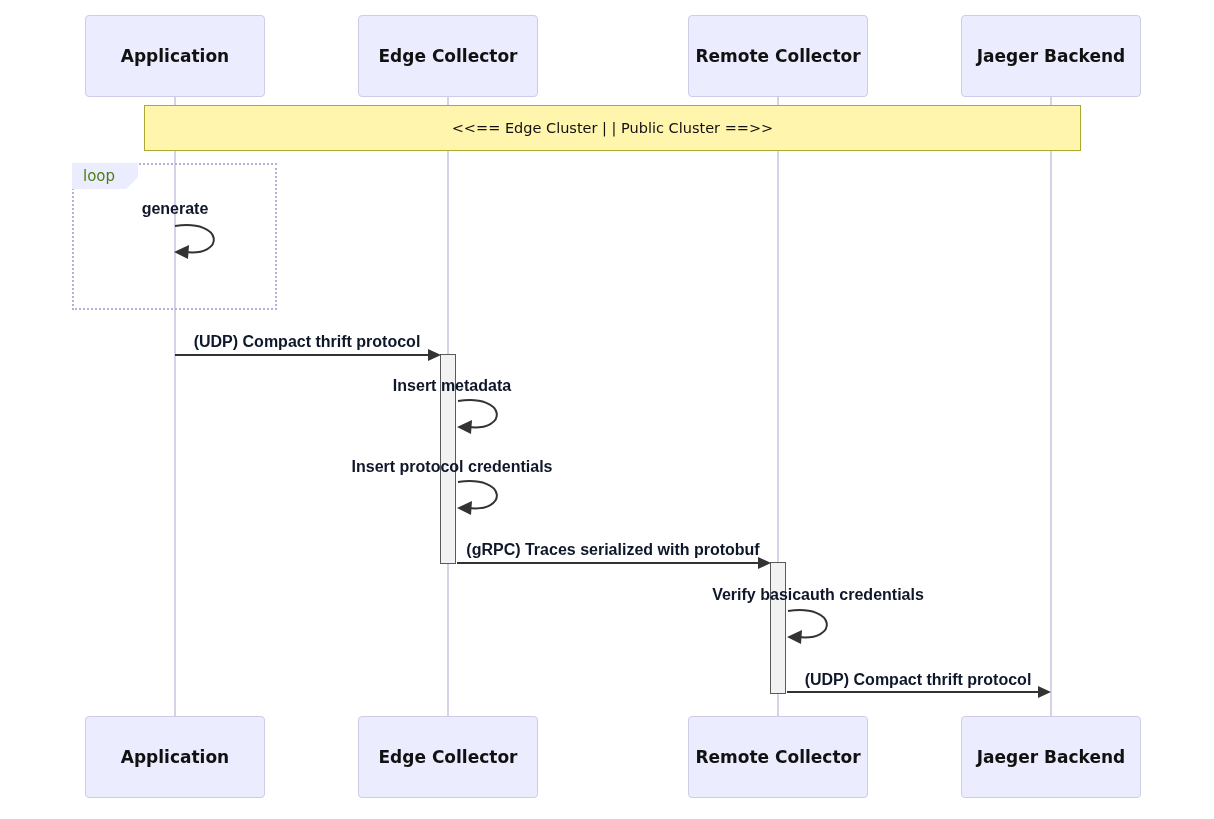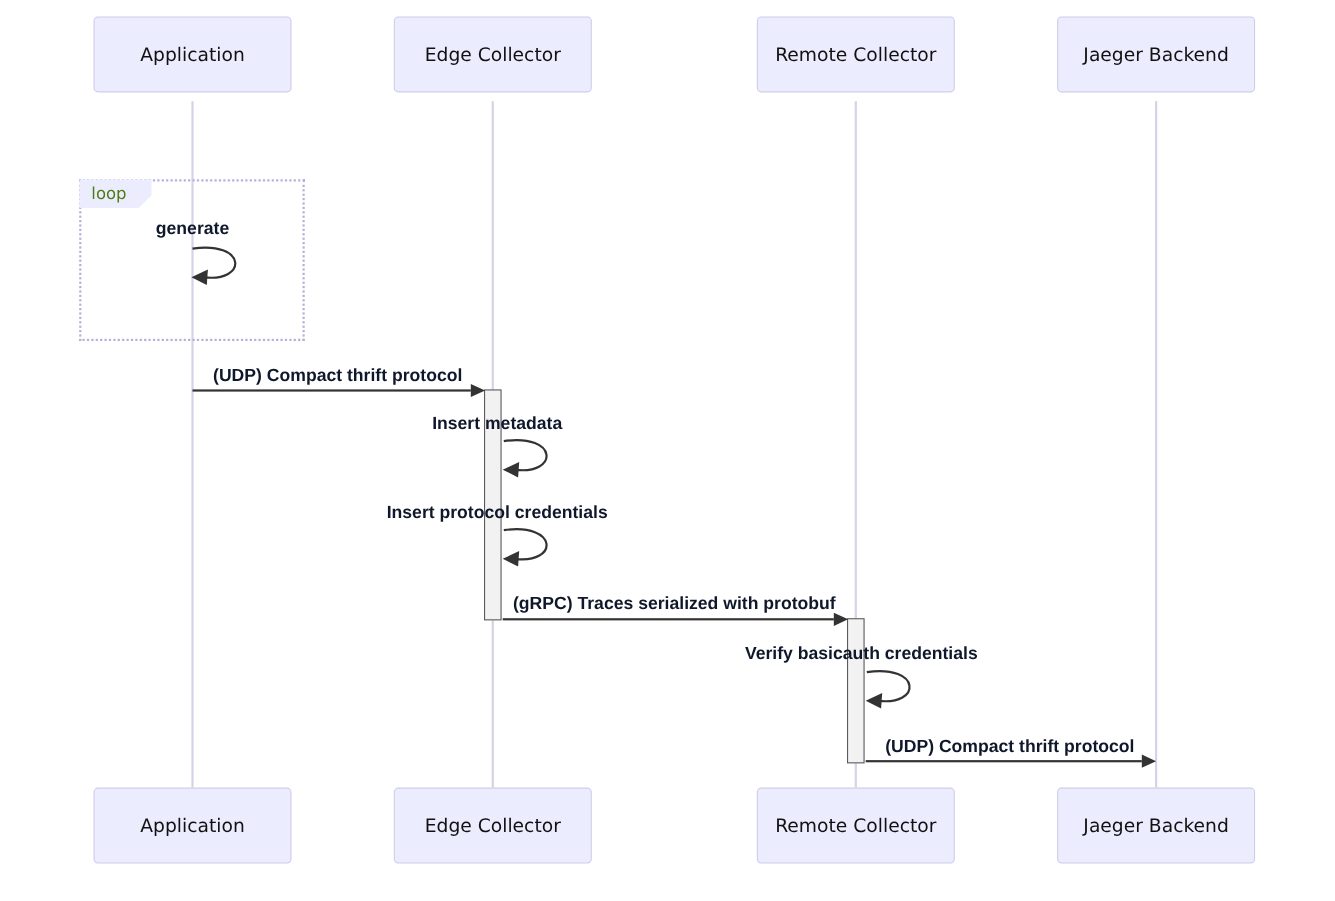--- a/index.html
+++ b/index.html
@@ -1,24 +1,24 @@
 <!DOCTYPE html>
 <html style="--actorFill: #ECECFF; --actorBorder: #CFCCE8; --lifeline: #D6D2E7; --noteFill: #FFF5AD; --noteBorder: #AAAA33; --loopBorder: #B5B0D8; --activationFill: #F2F2F2; --activationBorder: #5A5A5A; --arrow: #333333;"><head>
 <meta charset="utf-8">
 <style>
   html,body{margin:0;padding:0;background:#ffffff;}
   .diagram{
     position:relative; width:1214px; height:819px; background:#fff;
     font-family:"DejaVu Sans", sans-serif; overflow:hidden;
   }
   .actor-box{
-    position:absolute; width:180px; height:69px;
+    position:absolute; width:180px; height:82px;
     background:var(--actorFill); border:1px solid var(--actorBorder);
     border-radius:4px; display:flex; align-items:center; justify-content:center;
-    font-size:17px; color:#111; z-index:3; box-sizing:border-box;
+    font-size:17px; color:#111; z-index:3; box-sizing:border-box;font-weight:bold;
   }
   .lifeline{
     position:absolute; top:92px; height:624px; width:2px;
     background:var(--lifeline); z-index:0;
   }
   .note{
     position:absolute; left:144px; top:105px; width:937px; height:46px;
     background:var(--noteFill); border:1px solid var(--noteBorder);
     display:flex; align-items:center; justify-content:center;
     font-size:14.5px; color:#111; z-index:2; box-sizing:border-box;
@@ -67,20 +67,23 @@
   <div class="actor-box" style="left:358px; top:15px;">
     <span>Edge Collector</span>
   </div>
   <div class="actor-box" style="left:688px; top:15px;">
     <span>Remote Collector</span>
   </div>
   <div class="actor-box" style="left:961px; top:15px;">
     <span>Jaeger Backend</span>
   </div>
 
+  <div class="note">
+    <span>&lt;&lt;== Edge Cluster | | Public Cluster ==&gt;&gt;</span>
+  </div>
 
   <div class="loop-frame"></div>
   <div class="loop-label">
     <span>loop</span>
   </div>
 
   <div class="msg-label" style="left:175px; top:200px;">generate</div>
   <svg class="self-loop" style="left:173px; top:221px;" width="60" height="40" viewBox="0 0 60 40">
     <path d="M2 5 C 52 -2, 52 36, 12 31" stroke="#333" stroke-width="2" fill="none"></path>
     <polygon points="1,31 16,24 15,38" fill="#333"></polygon>
@@ -103,21 +106,21 @@
     <path d="M2 5 C 52 -2, 52 36, 12 31" stroke="#333" stroke-width="2" fill="none"></path>
     <polygon points="1,31 16,24 15,38" fill="#333"></polygon>
   </svg>
 
   <div class="msg-label" style="left:613px; top:541px;">(gRPC) Traces serialized with protobuf</div>
   <div class="arrow-line" style="left:457px; top:562px; width:301px;"></div>
   <div class="arrow-head" style="left:758px; top:557px;"></div>
 
   <div class="activation" style="left:770px; top:562px; height:132px;"></div>
 
-  <div class="msg-label" style="left:783px; top:586px;">Verify basicauth credentials</div>
+  <div class="msg-label" style="left:818px; top:586px;">Verify basicauth credentials</div>
   <svg class="self-loop" style="left:786px; top:606px;" width="60" height="40" viewBox="0 0 60 40">
     <path d="M2 5 C 52 -2, 52 36, 12 31" stroke="#333" stroke-width="2" fill="none"></path>
     <polygon points="1,31 16,24 15,38" fill="#333"></polygon>
   </svg>
 
   <div class="msg-label" style="left:918px; top:671px;">(UDP) Compact thrift protocol</div>
   <div class="arrow-line" style="left:787px; top:691px; width:251px;"></div>
   <div class="arrow-head" style="left:1038px; top:686px;"></div>
 
   <div class="actor-box" style="left:85px; top:716px;">

